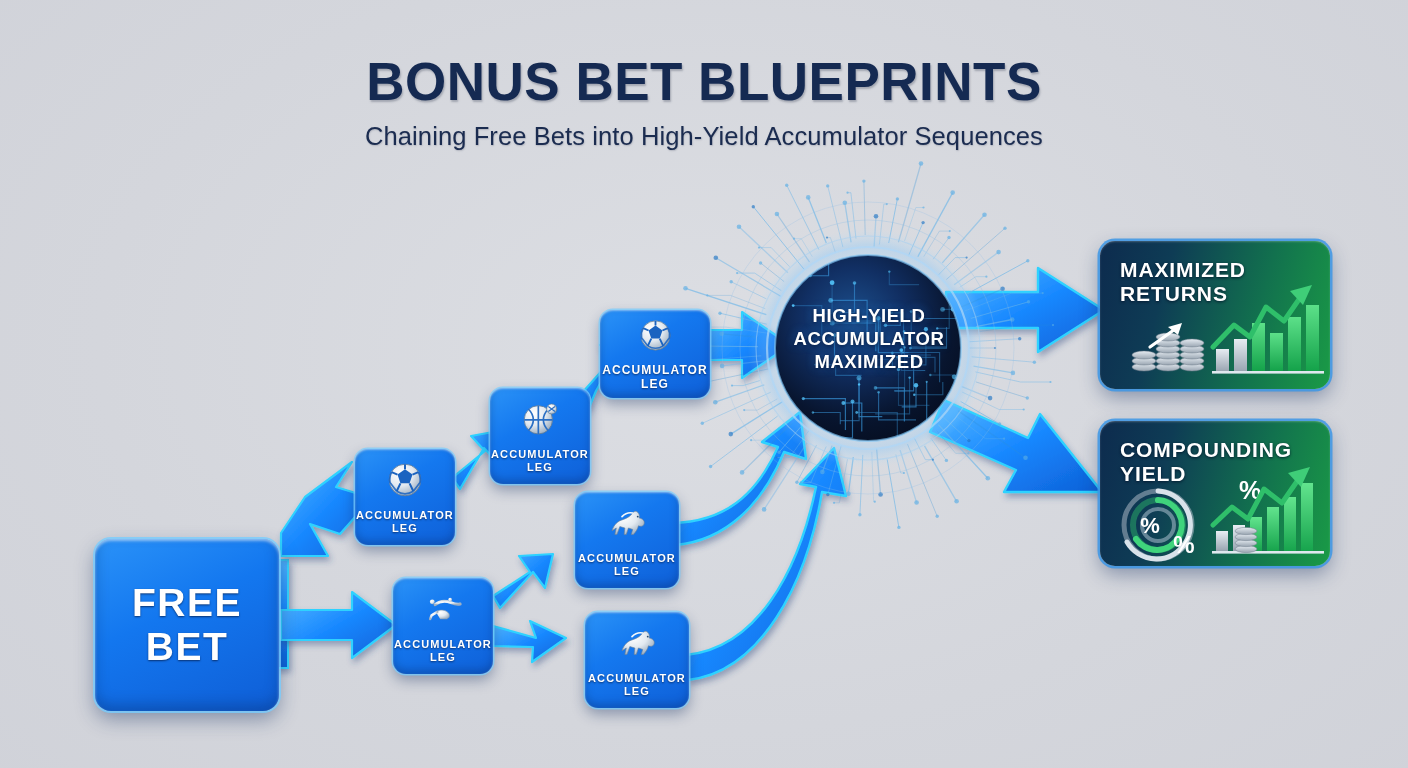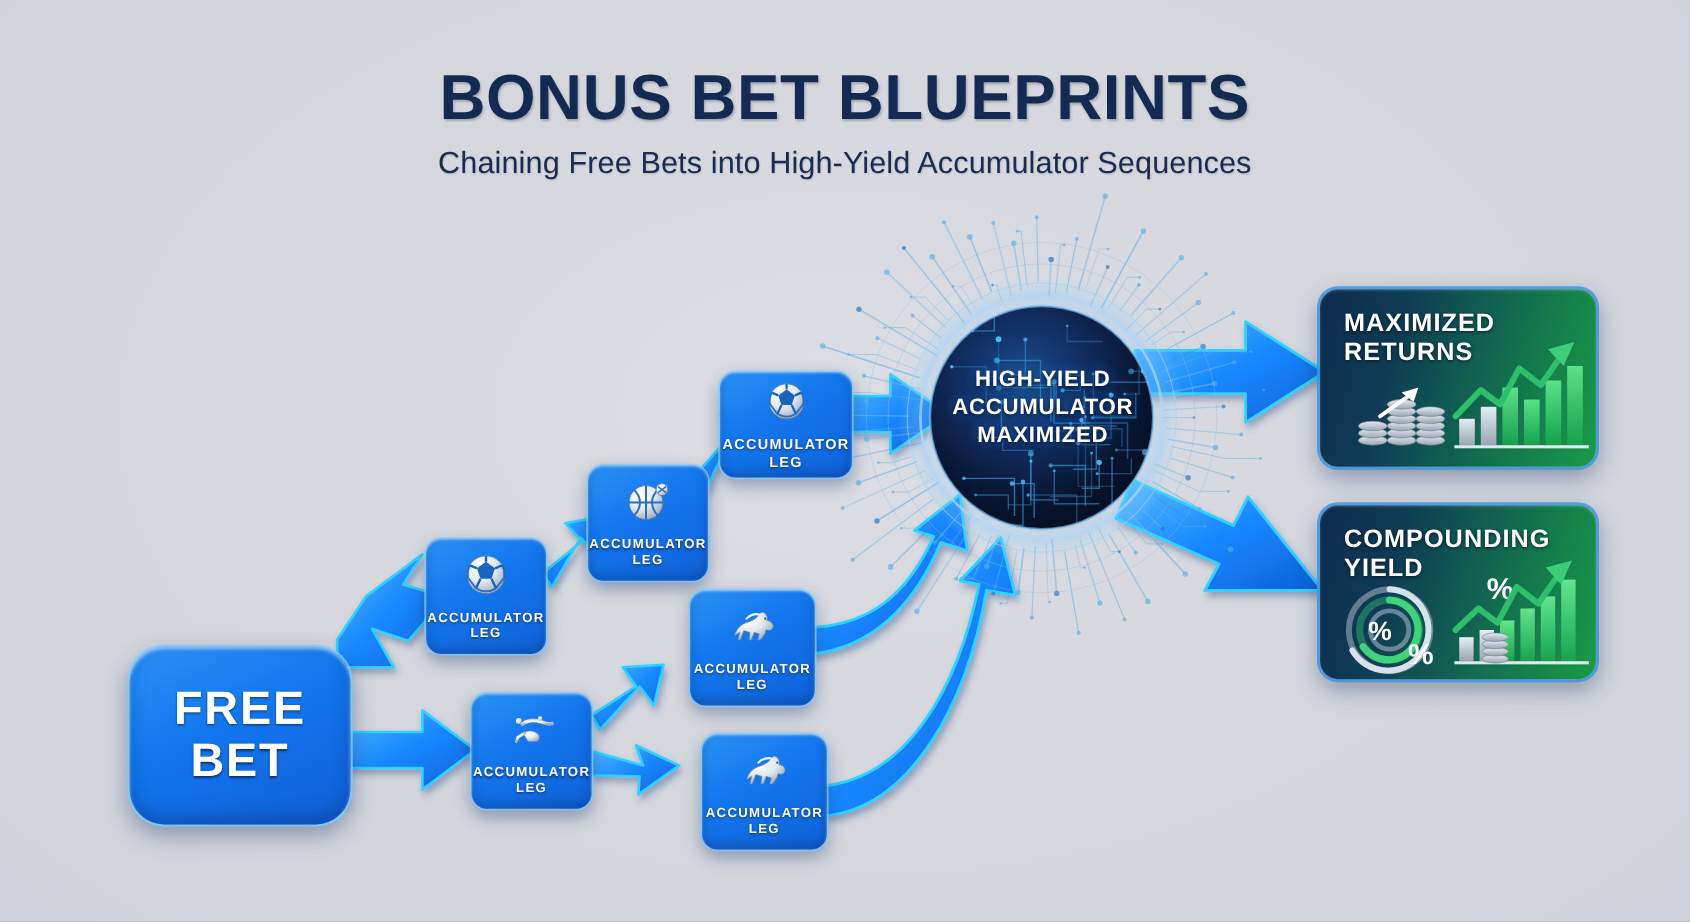--- a/index.html
+++ b/index.html
@@ -50,29 +50,28 @@
     display:flex; flex-direction:column;
     align-items:center; justify-content:center;
   }
   .node .ico { display:block; }
   .node .lbl {
     color:#ffffff; font-weight:bold; text-align:center;
     letter-spacing:1.1px; line-height:1.18;
     text-shadow:0 1px 2px rgba(6,35,85,0.8);
   }
   #free-bet {
-    left:95px; top:539px; width:184px; height:148px;
-    border-radius:29px;
+    left:95px; top:539px; width:184px; height:172px;
+    border-radius:16px;
     background:linear-gradient(155deg,#2a92f8 0%,#1377ef 42%,#0f5ed6 100%);
     box-shadow:
       0 0 0 2px rgba(120,205,255,0.8),
       0 8px 20px rgba(20,45,95,0.42),
       inset 0 2px 3px rgba(255,255,255,0.5),
       inset 0 -6px 14px rgba(8,50,120,0.42);
-    margin-left: 13px;
   }
   #free-bet .lbl {
     font-size:39px; letter-spacing:1.5px; line-height:1.12;
   }
   
   .card {
     position:absolute; z-index:14;
     border-radius:15px;
     background:linear-gradient(105deg,#0d2b4e 0%,#0e3c55 28%,#12714e 66%,#1a9b46 100%);
     box-shadow:

